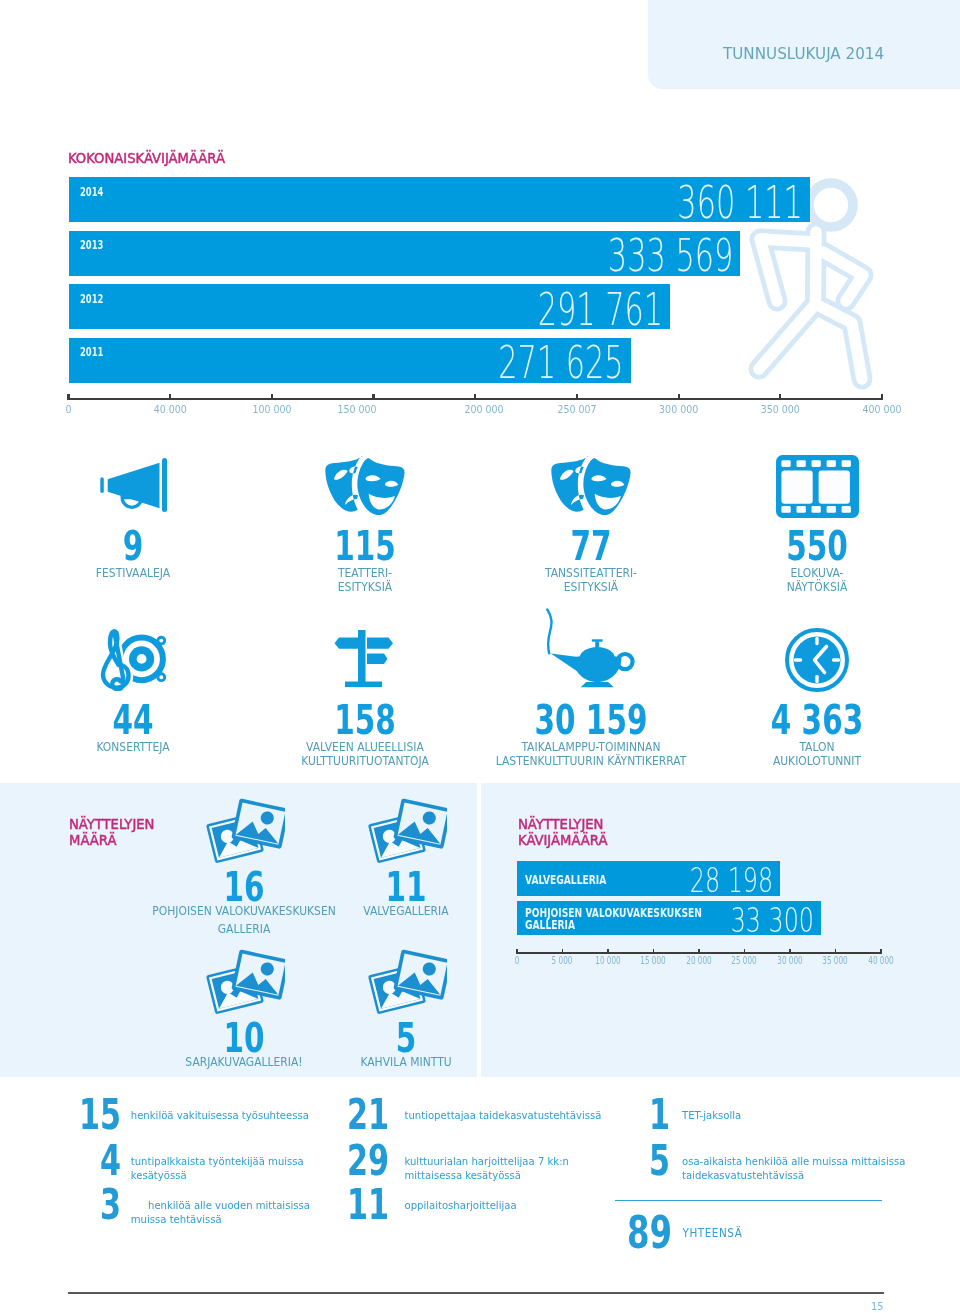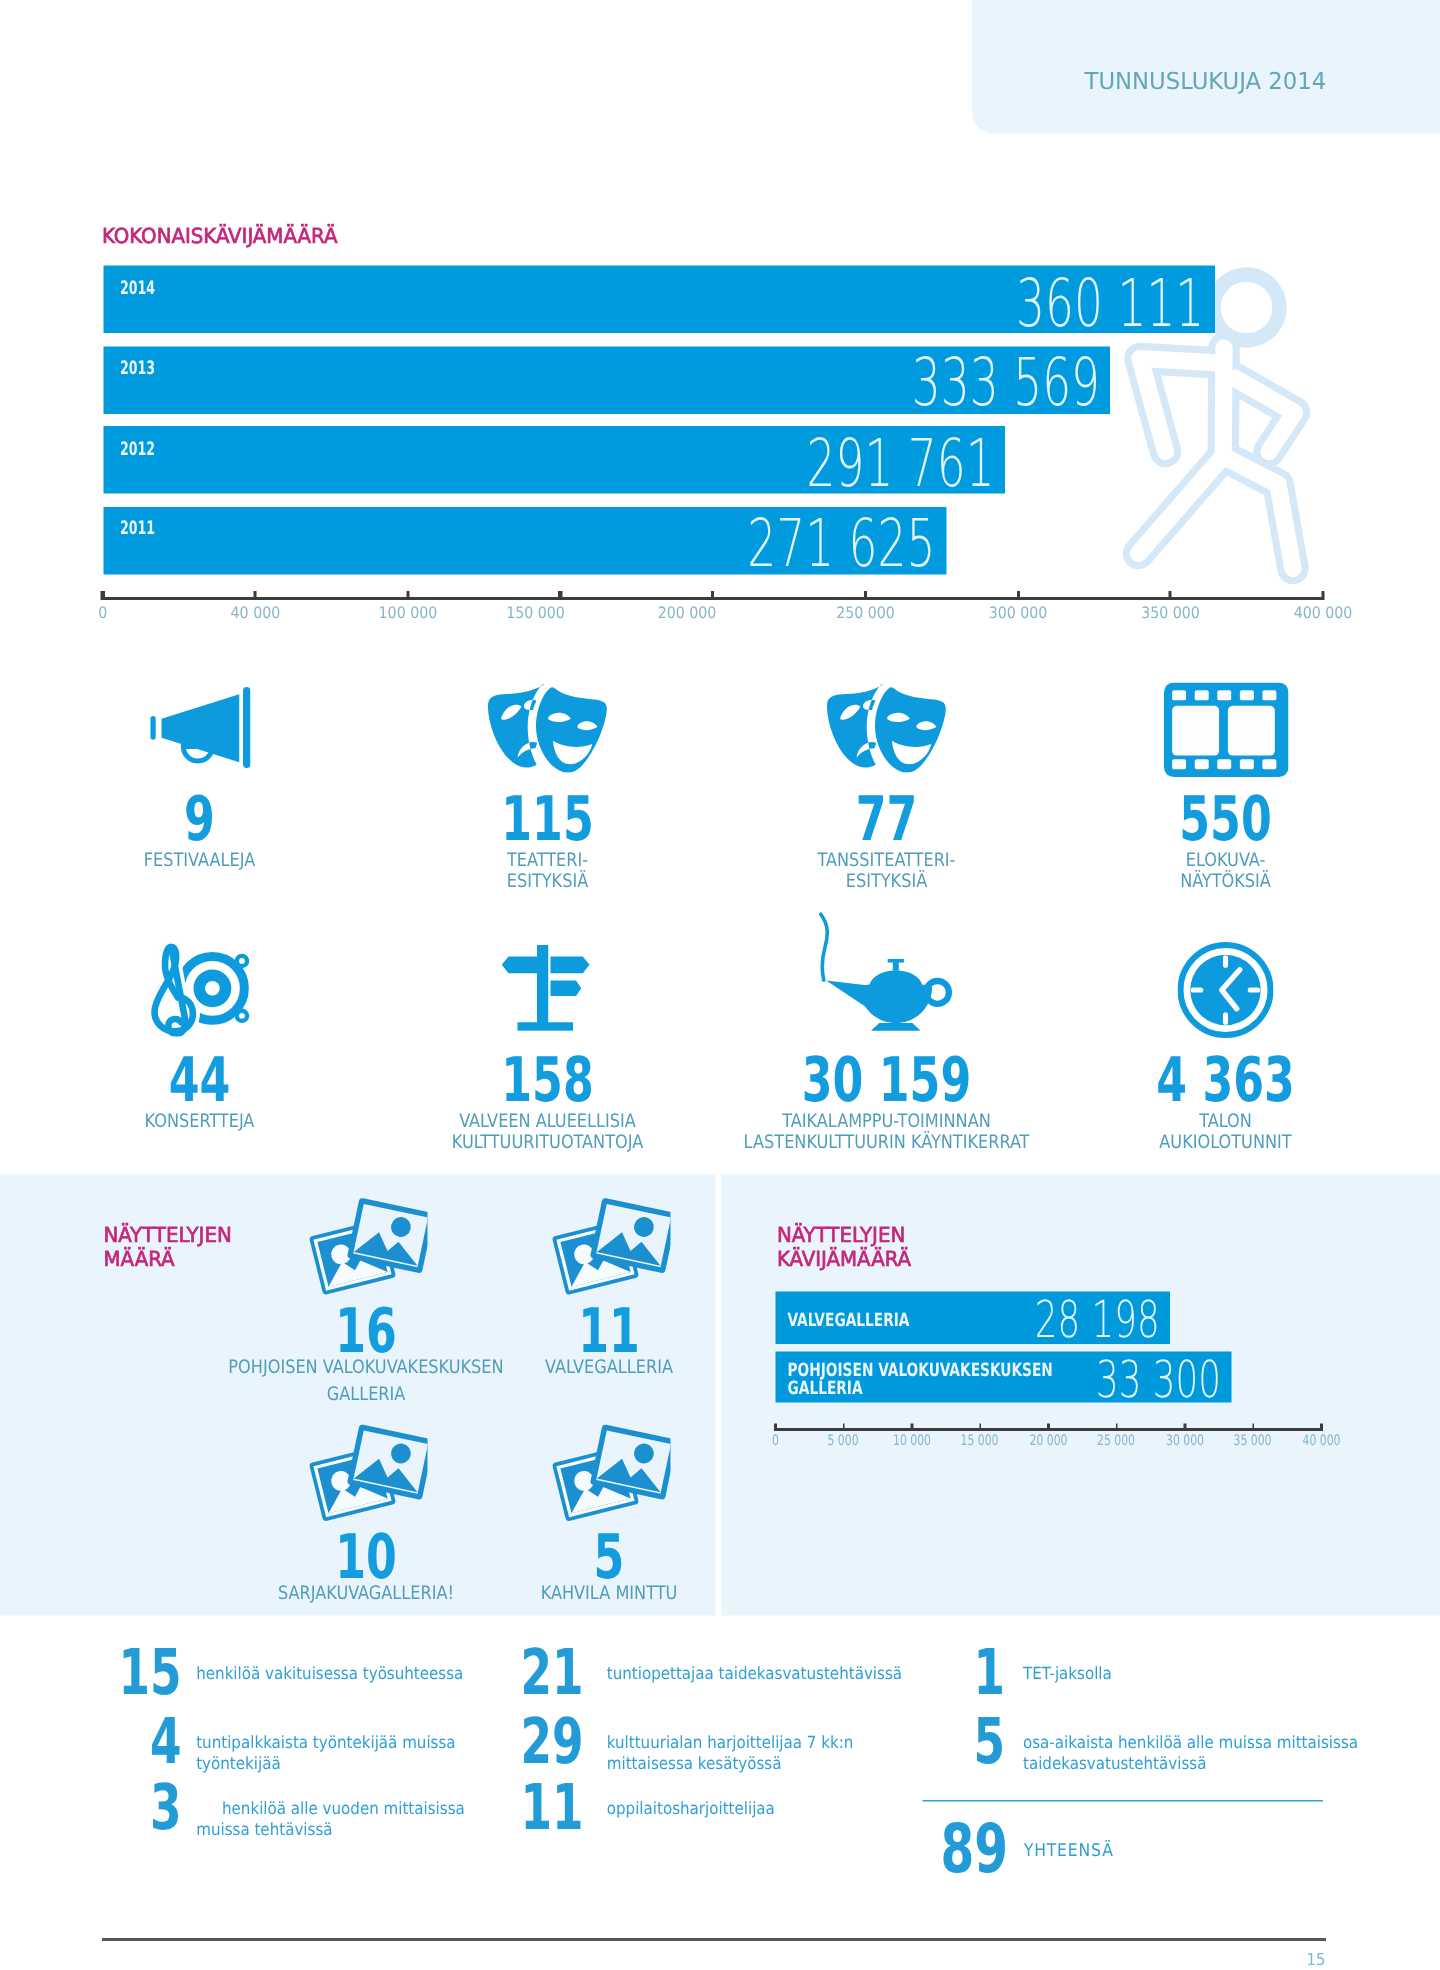--- a/index.html
+++ b/index.html
@@ -107,23 +107,23 @@
       <div class="abs axis-line" style="left:68.6px;top:398.3px;width:813.4px;height:2px"></div>
       <div class="abs axis-tick" style="left:67.44999999999999px;top:394px;height:6.3px;width:2.3px"></div>
       <div class="abs axis-lbl" style="left:28.599999999999994px;top:403.3px;width:80px">0</div>
       <div class="abs axis-tick" style="left:169.12499999999997px;top:394px;height:6.3px;width:2.3px"></div>
       <div class="abs axis-lbl" style="left:130.27499999999998px;top:403.3px;width:80px">40 000</div>
       <div class="abs axis-tick" style="left:270.8px;top:394px;height:6.3px;width:2.3px"></div>
       <div class="abs axis-lbl" style="left:231.95px;top:403.3px;width:80px">100 000</div>
       <div class="abs axis-tick" style="left:372.475px;top:394px;height:6.3px;width:2.3px"></div>
       <div class="abs axis-lbl" style="left:317px;top:403.3px;width:80px">150 000</div>
       <div class="abs axis-tick" style="left:474.15px;top:394px;height:6.3px;width:2.3px"></div>
-      <div class="abs axis-lbl" style="left:418px;top:403.3px;width:80px">200 000</div>
+      <div class="abs axis-lbl" style="left:444px;top:403.3px;width:80px">200 000</div>
       <div class="abs axis-tick" style="left:575.825px;top:394px;height:6.3px;width:2.3px"></div>
-      <div class="abs axis-lbl" style="left:536.975px;top:403.3px;width:80px">250 000</div>
+      <div class="abs axis-lbl" style="left:536.975px;top:403.3px;width:80px">250 007</div>
       <div class="abs axis-tick" style="left:677.5px;top:394px;height:6.3px;width:2.3px"></div>
       <div class="abs axis-lbl" style="left:638.65px;top:403.3px;width:80px">300 000</div>
       <div class="abs axis-tick" style="left:779.1750000000001px;top:394px;height:6.3px;width:2.3px"></div>
       <div class="abs axis-lbl" style="left:740.325px;top:403.3px;width:80px">350 000</div>
       <div class="abs axis-tick" style="left:880.85px;top:394px;height:6.3px;width:2.3px"></div>
       <div class="abs axis-lbl" style="left:842px;top:403.3px;width:80px">400 000</div>
     </div>
 
   <div class="abs" id="stats1">
       <div class="abs stat" style="left:-32px;top:458px;width:330px">
@@ -380,21 +380,21 @@
       <div class="abs axis-lbl sm" style="left:795.4875px;top:955.4px;width:80px;font-size:9.6px">35 000</div>
       <div class="abs axis-tick" style="left:880.1px;top:949.4px;height:4.5px;width:1.9px"></div>
       <div class="abs axis-lbl sm" style="left:841px;top:955.4px;width:80px;font-size:9.6px">40 000</div>
     </div>
 
   <div class="abs" id="personnel">
       <div class="abs pnum" style="left:30.5px;top:1094.3999999999999px;width:90px">15</div>
       <div class="abs ptxt" style="left:130.8px;top:1109.3px;white-space:nowrap">henkilöä vakituisessa työsuhteessa</div>
       <div class="abs pnum" style="left:30.5px;top:1139.8999999999999px;width:90px">4</div>
       <div class="abs ptxt" style="left:130.8px;top:1154.8px;white-space:nowrap">tuntipalkkaista työntekijää muissa</div>
-      <div class="abs ptxt" style="left:130.8px;top:1169.3999999999999px;white-space:nowrap">työntekijää</div>
+      <div class="abs ptxt" style="left:130.8px;top:1169.3999999999999px;white-space:nowrap">kesätyössä</div>
       <div class="abs pnum" style="left:30.5px;top:1183.8999999999999px;width:90px">3</div>
       <div class="abs ptxt" style="left:148px;top:1198.8px;white-space:nowrap">henkilöä alle vuoden mittaisissa</div>
       <div class="abs ptxt" style="left:130.8px;top:1213.3999999999999px;white-space:nowrap">muissa tehtävissä</div>
       <div class="abs pnum" style="left:299px;top:1094.3999999999999px;width:90px">21</div>
       <div class="abs ptxt" style="left:404.5px;top:1109.3px;white-space:nowrap">tuntiopettajaa taidekasvatustehtävissä</div>
       <div class="abs pnum" style="left:299px;top:1139.8999999999999px;width:90px">29</div>
       <div class="abs ptxt" style="left:404.5px;top:1154.8px;white-space:nowrap">kulttuurialan harjoittelijaa 7 kk:n</div>
       <div class="abs ptxt" style="left:404.5px;top:1169.3999999999999px;white-space:nowrap">mittaisessa kesätyössä</div>
       <div class="abs pnum" style="left:299px;top:1183.8999999999999px;width:90px">11</div>
       <div class="abs ptxt" style="left:404.5px;top:1198.8px;white-space:nowrap">oppilaitosharjoittelijaa</div>

